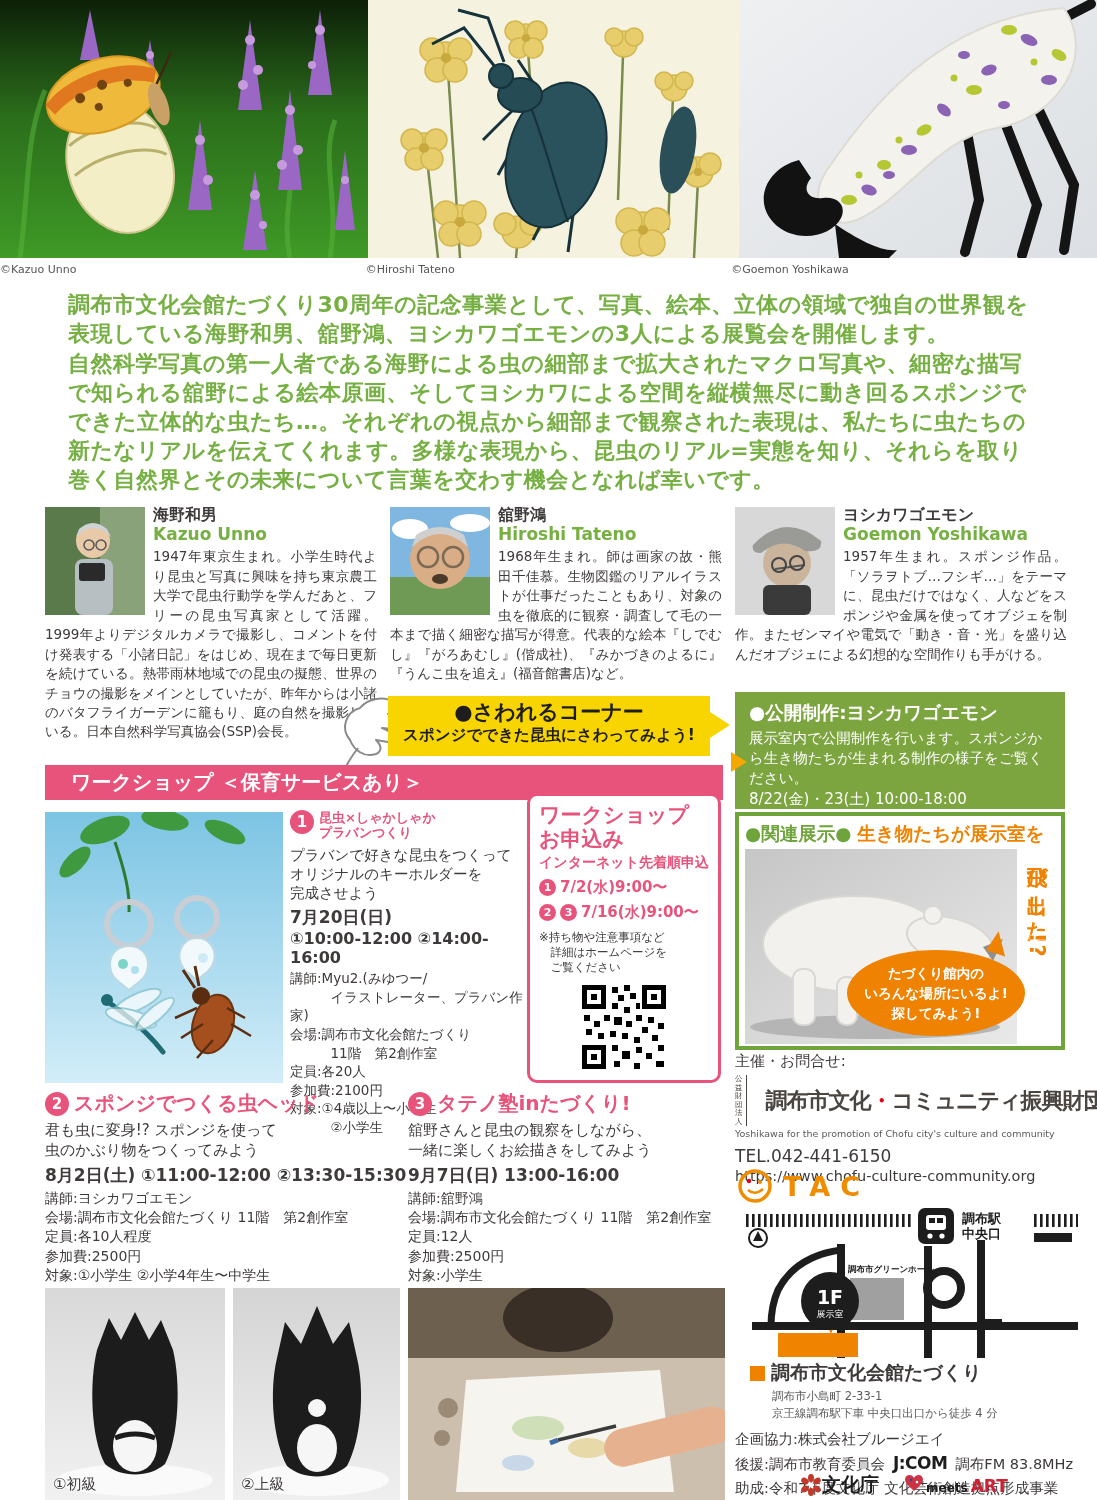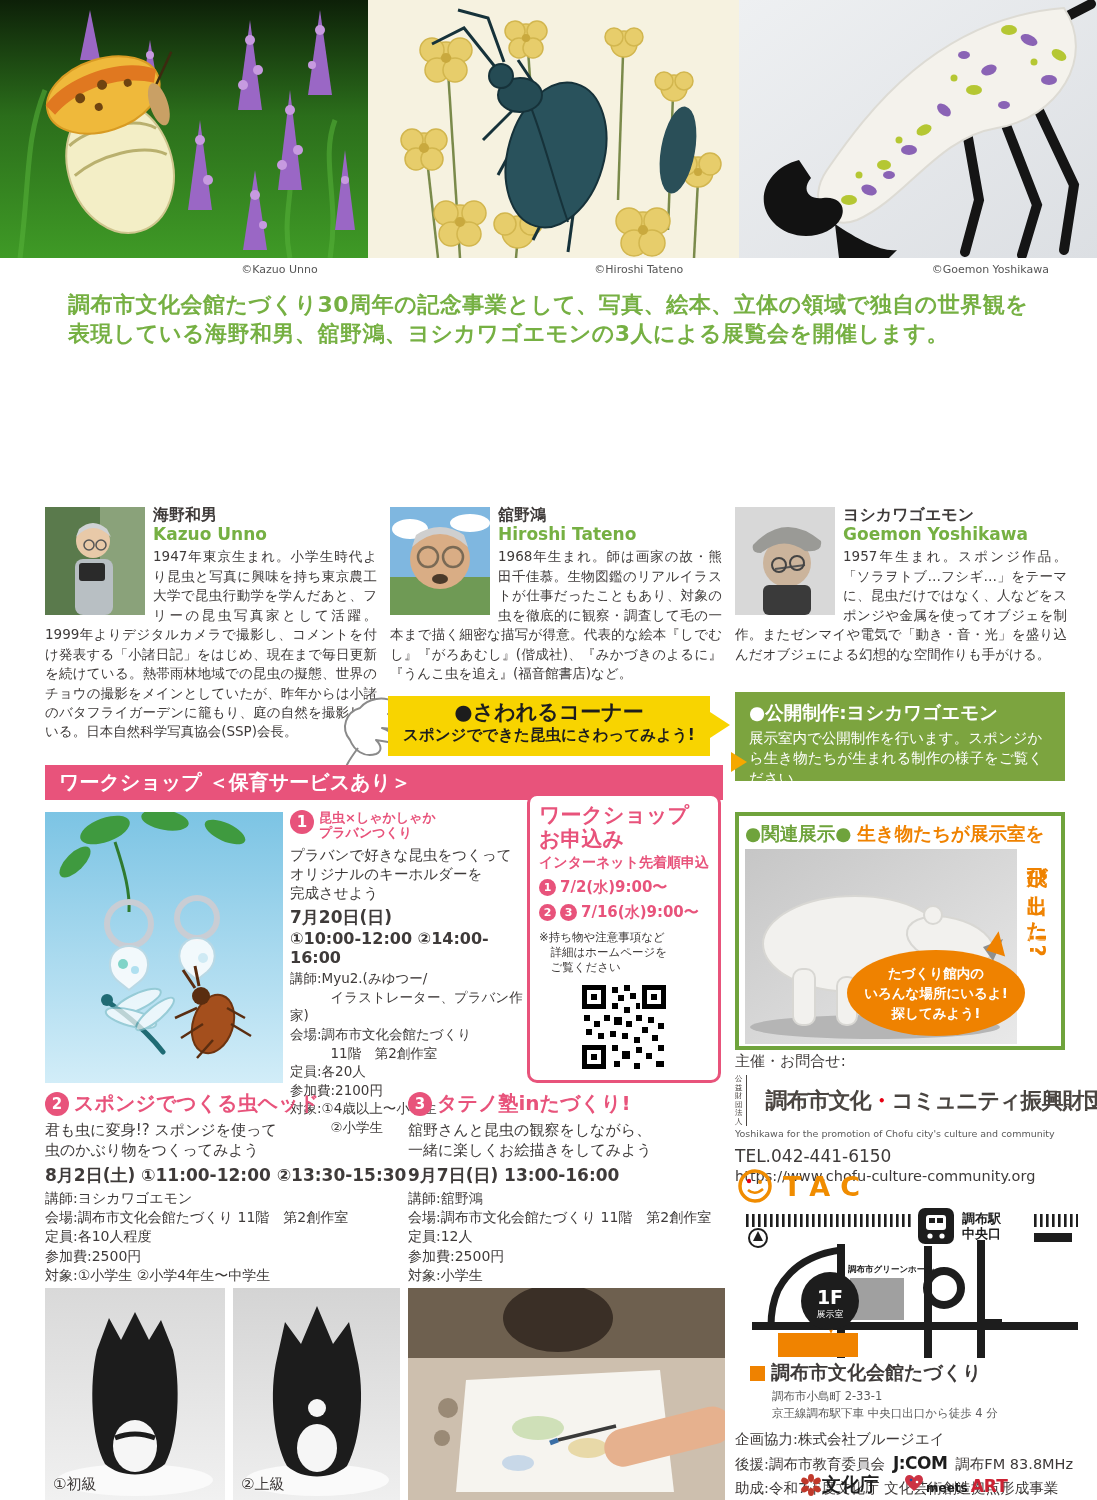--- a/index.html
+++ b/index.html
@@ -5,47 +5,47 @@
   html,body{margin:0;padding:0;background:#fff;}
   body{font-family:"DejaVu Sans","Liberation Sans",sans-serif;color:#333;}
   .poster{position:relative;width:1097px;height:1500px;background:#fff;overflow:hidden;margin:0 auto;}
   .abs{position:absolute;}
   .pre{white-space:pre-line;}
 
   
   .photo-strip{left:0;top:0;width:1097px;height:258px;display:flex;}
   .photo-strip svg{display:block;}
   .credit-row{left:0;top:258px;width:1097px;height:24px;display:flex;}
-  .credit-row span{flex:1;text-align:right;font-size:11px;color:#555;padding-right:48px;line-height:24px;}
+  .credit-row span{flex:1;font-size:11px;color:#555;padding-right:48px;line-height:24px;}
 
   
   .intro{left:68px;top:290px;width:962px;color:#76b043;font-size:22px;line-height:29px;font-weight:bold;letter-spacing:.5px;}
   .intro p{margin:0 0 1px 0;}
 
   
   .artist{width:332px;font-size:13.5px;line-height:1.44;color:#3e3a39;text-align:justify;}
   .artist .aphoto{float:left;width:100px;height:108px;margin:2px 8px 3px 0;}
   .aname-jp{font-size:16px;font-weight:bold;color:#3e3a39;line-height:1.2;}
   .aname-en{font-size:17px;font-weight:bold;color:#76b043;line-height:1.25;margin-bottom:2px;}
 
   
   .touch-box{left:388px;top:696px;width:322px;height:60px;background:#f8d400;text-align:center;padding-top:4px;box-sizing:border-box;}
   .touch-box .t1{font-size:21px;font-weight:bold;color:#1d1d1d;line-height:1.2;}
   .touch-box .t2{font-size:15.5px;font-weight:bold;color:#1d1d1d;}
   .touch-tail{left:710px;top:712px;width:0;height:0;border-left:20px solid #f8d400;border-top:13px solid transparent;border-bottom:13px solid transparent;}
 
   
-  .pub-box{left:735px;top:692px;width:330px;height:89px;background:#7ca43f;color:#fff;box-sizing:border-box;padding:8px 14px;}
+  .pub-box{left:735px;top:692px;width:330px;height:117px;background:#7ca43f;color:#fff;box-sizing:border-box;padding:8px 14px;}
   .pub-box .pt{font-size:18.5px;font-weight:bold;margin-bottom:3px;}
   .pub-box .pb{font-size:14.5px;line-height:1.38;}
   .pub-box .ps{font-size:15px;margin-top:2px;}
   .pub-arrow{left:731px;top:752px;width:0;height:0;border-left:16px solid #f5a800;border-top:10px solid transparent;border-bottom:10px solid transparent;}
 
   
-  .ws-bar{left:45px;top:765px;width:678px;height:35px;background:#e8537b;color:#fff;font-size:20px;font-weight:bold;line-height:35px;padding-left:14px;box-sizing:border-box;}
+  .ws-bar{left:45px;top:765px;width:678px;height:35px;background:#e8537b;color:#fff;font-size:20px;font-weight:bold;line-height:35px;padding-left:26px;box-sizing:border-box;}
 
   .num-badge{display:inline-flex;align-items:center;justify-content:center;width:24px;height:24px;border-radius:50%;background:#e8537b;color:#fff;font-size:15px;font-weight:bold;flex:none;}
   .ws-title-row{display:flex;gap:5px;align-items:flex-start;}
   .ws-title{color:#e8537b;font-size:13px;font-weight:bold;line-height:1.18;}
   .ws-desc{font-size:14.5px;line-height:1.32;color:#3e3a39;margin-top:5px;}
   .ws-date{font-size:17px;font-weight:bold;color:#3e3a39;margin-top:3px;}
   .ws-time{font-size:16px;font-weight:bold;color:#3e3a39;}
   .ws-details{font-size:13.5px;line-height:1.38;color:#3e3a39;margin-top:2px;}
 
   .ws1-text{left:290px;top:810px;width:236px;}
@@ -304,20 +304,21 @@
   </div>
 
   <div class="abs credit-row">
     <span>©Kazuo Unno</span>
     <span>©Hiroshi Tateno</span>
     <span>©Goemon Yoshikawa</span>
   </div>
 
   <div class="abs intro">
     <p>調布市文化会館たづくり30周年の記念事業として、写真、絵本、立体の領域で独自の世界観を表現している海野和男、舘野鴻、ヨシカワゴエモンの3人による展覧会を開催します。</p>
+    <p>自然科学写真の第一人者である海野による虫の細部まで拡大されたマクロ写真や、細密な描写で知られる舘野による絵本原画、そしてヨシカワによる空間を縦横無尽に動き回るスポンジでできた立体的な虫たち…。それぞれの視点から細部まで観察された表現は、私たちに虫たちの新たなリアルを伝えてくれます。多様な表現から、昆虫のリアル=実態を知り、それらを取り巻く自然界とその未来について言葉を交わす機会となれば幸いです。</p>
   </div>
 
   <div class="abs artist" style="left:45px;top:505px;">
     <svg class="aphoto" viewBox="0 0 100 108">
       <rect width="100" height="108" fill="#5a7a4c"></rect>
       <rect x="55" y="0" width="45" height="108" fill="#8aa27a"></rect>
       <circle cx="48" cy="34" r="17" fill="#e8c9a8"></circle>
       <path d="M31,30 Q48,12 66,30 L62,22 Q48,10 34,22 Z" fill="#cfd2d4"></path>
       <rect x="30" y="52" width="38" height="56" rx="8" fill="#b8bfc3"></rect>
       <rect x="34" y="56" width="26" height="18" rx="3" fill="#2a2a2a"></rect>

